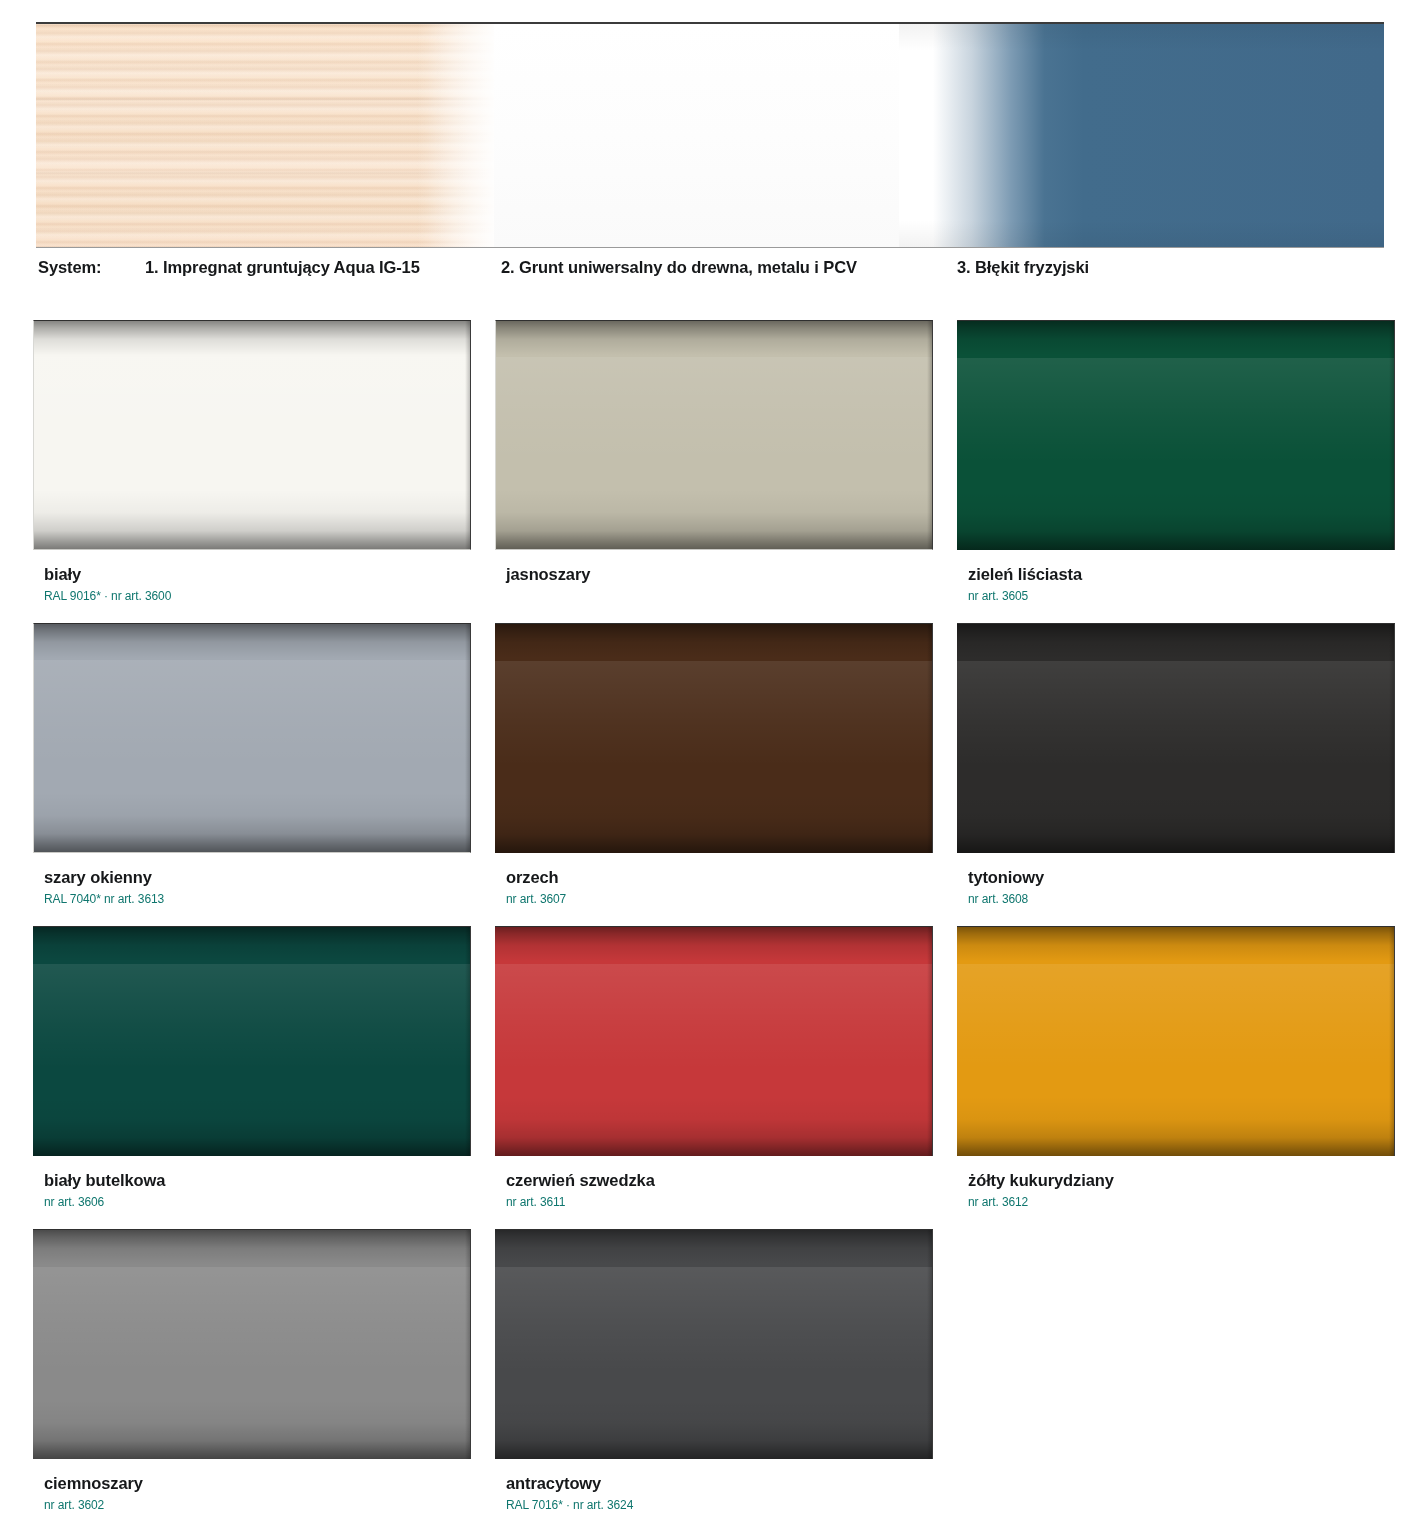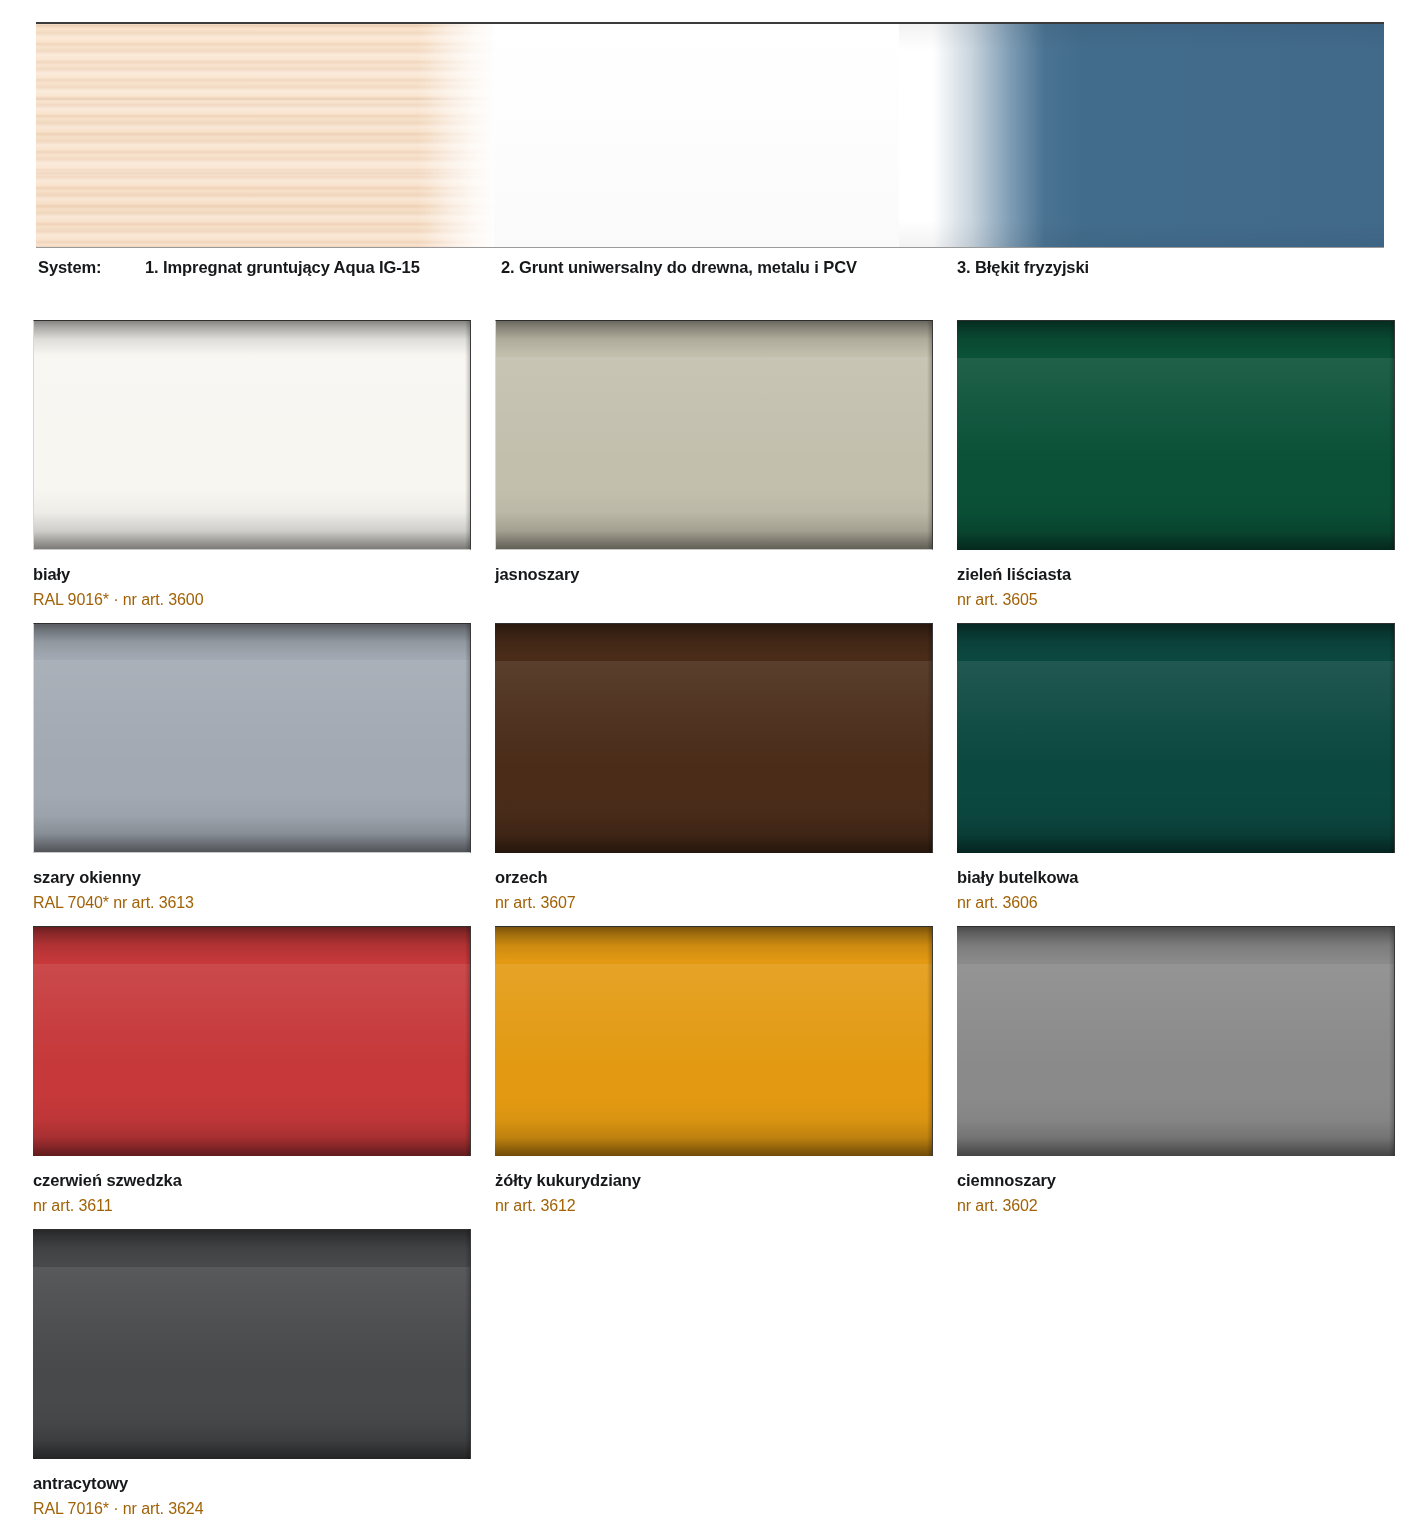--- a/index.html
+++ b/index.html
@@ -199,32 +199,32 @@
     background: linear-gradient(to right,
       rgba(0,0,0,0.00) 0%,
       rgba(0,0,0,0.22) 100%);
   }
   
   .swatch.light {
     border-left: 1px solid #d8d8d4;
     border-bottom: 1px solid #c9c9c5;
   }
 
-  .caption { padding-top: 14px; }
+  .caption { padding-top: 14px; margin-left: 11px; }
   .color-name {
     font-size: 16.5px;
     font-weight: bold;
     color: #16181a;
     line-height: 1.25;
     letter-spacing: -0.1px;
   }
   .color-code {
-    font-size: 16px;
+    font-size: 12px;
     font-weight: normal;
-    color: #a16207;
+    color: #0f766e;
     line-height: 1.45;
     padding-top: 3px;
     letter-spacing: -0.1px;
   }
 </style>
 </head>
 <body>
 
 <div class="page">
 
@@ -300,20 +300,32 @@
           <div class="swatch-shade"></div>
           <div class="swatch-edge-r"></div>
         </div>
         <div class="caption">
           <div class="color-name">orzech</div>
           <div class="color-code">nr art. 3607</div>
         </div>
       </div>
       <div class="cell">
         <div class="swatch">
+          <div class="swatch-body" style="background: rgb(45, 44, 43);"></div>
+          <div class="swatch-gloss"></div>
+          <div class="swatch-shade"></div>
+          <div class="swatch-edge-r"></div>
+        </div>
+        <div class="caption">
+          <div class="color-name">tytoniowy</div>
+          <div class="color-code">nr art. 3608</div>
+        </div>
+      </div>
+      <div class="cell">
+        <div class="swatch">
           <div class="swatch-body" style="background: rgb(11, 72, 64);"></div>
           <div class="swatch-gloss"></div>
           <div class="swatch-shade"></div>
           <div class="swatch-edge-r"></div>
         </div>
         <div class="caption">
           <div class="color-name">biały butelkowa</div>
           <div class="color-code">nr art. 3606</div>
         </div>
       </div>

